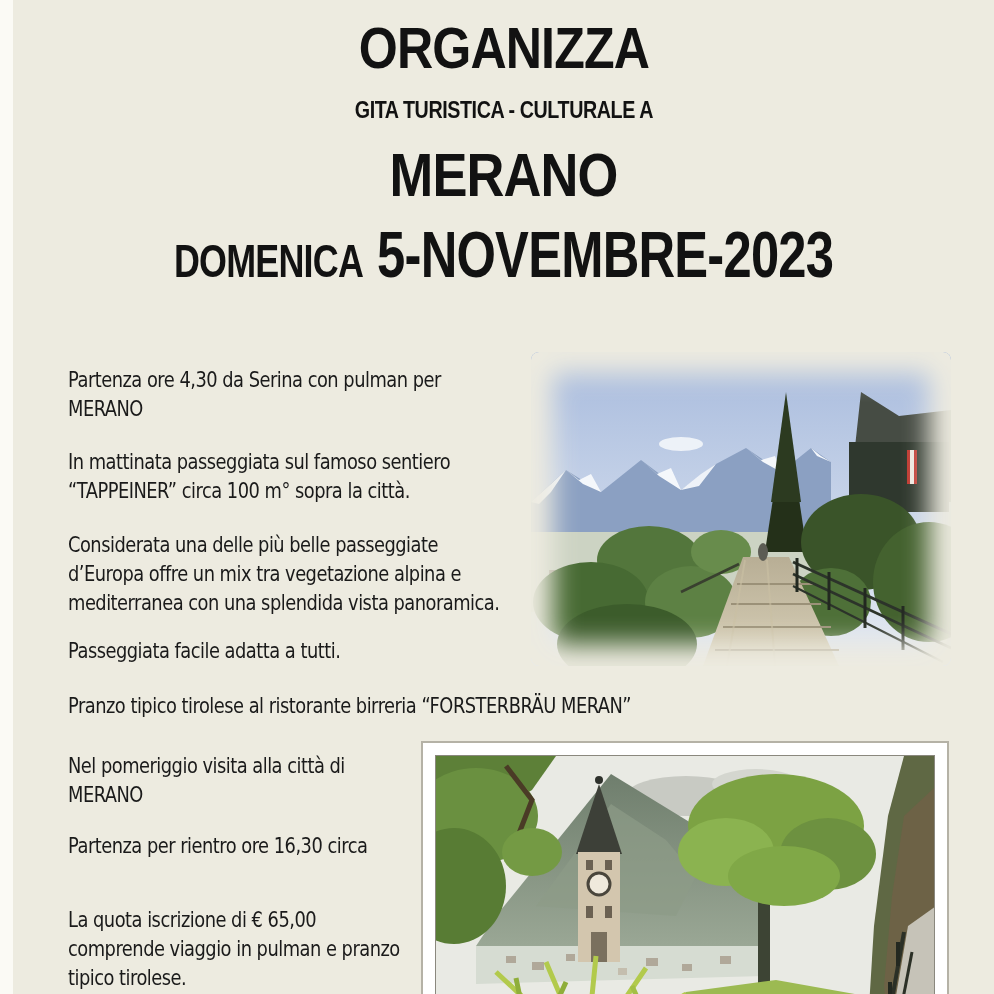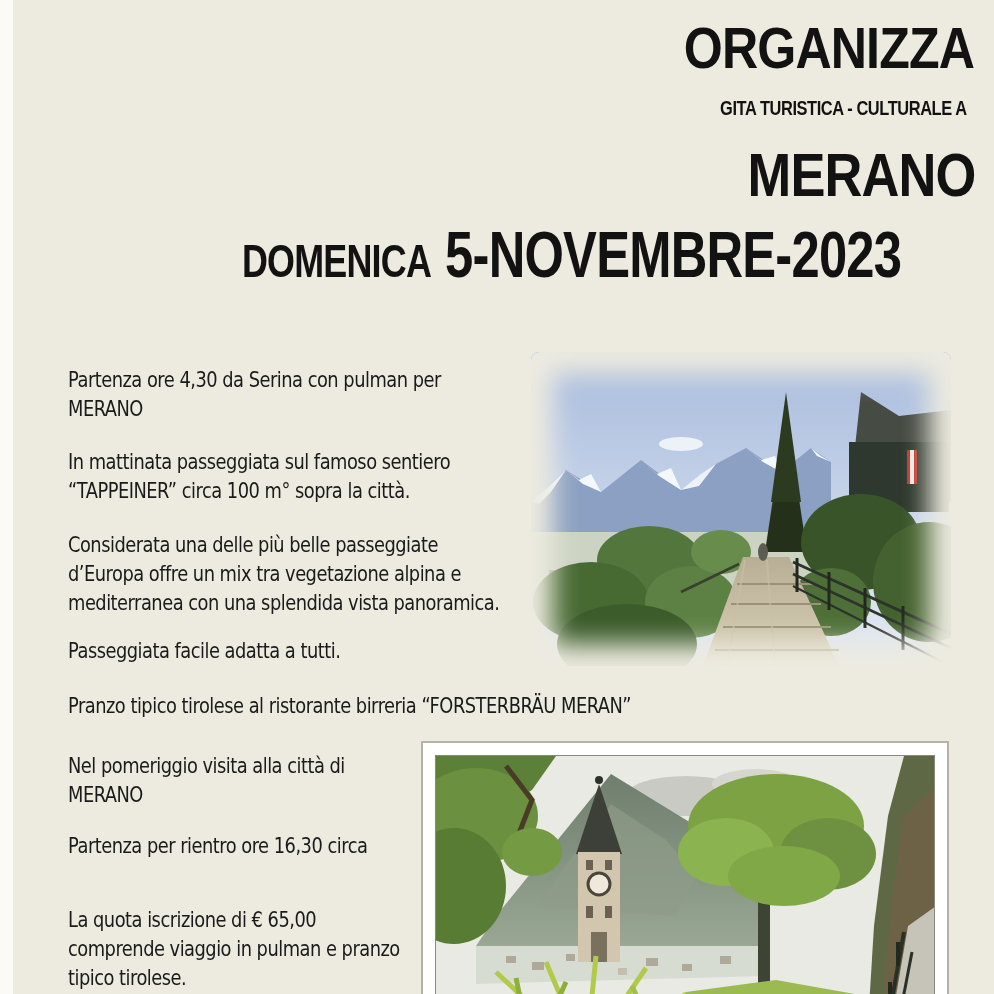--- a/index.html
+++ b/index.html
@@ -6,26 +6,26 @@
   body{
     width:994px;height:994px;overflow:hidden;position:relative;
     background:#fbfaf5;
     font-family:"DejaVu Sans",sans-serif;
   }
   .sheet{
     position:absolute;left:13px;top:0;right:0;bottom:0;
     background:#edebe0;
   }
   
-  .hline{position:absolute;left:0;width:100%;text-align:right;color:#121212;
+  .hline{position:absolute;left:0;width:100%;text-align:center;color:#121212;
          font-family:"Liberation Sans",sans-serif;font-weight:bold;}
   .hscale{display:inline-block;white-space:nowrap;transform-origin:50% 50%;}
   .h-organizza{top:16px;font-size:57px;line-height:1.15;}
   .h-organizza .hscale{transform:scaleX(0.88);letter-spacing:-1px;}
-  .h-gita{top:96px;font-size:20px;line-height:1.2;}
+  .h-gita{top:96px;font-size:24px;line-height:1.2;}
   .h-gita .hscale{transform:scaleX(0.82);letter-spacing:-0.5px;}
   .h-merano{top:140px;font-size:61px;line-height:1.15;}
   .h-merano .hscale{transform:scaleX(0.86);letter-spacing:-1px;}
   .h-date{top:218px;font-size:65px;line-height:1.15;text-decoration:underline;}
   .h-date .hscale{transform:scaleX(0.78);letter-spacing:-1px;}
   .h-date .day{font-size:46px;margin-right:18px;}
   
   .para{
     position:absolute;left:55px;color:#1a1a1a;
     font-size:21px;line-height:29px;letter-spacing:-0.6px;

